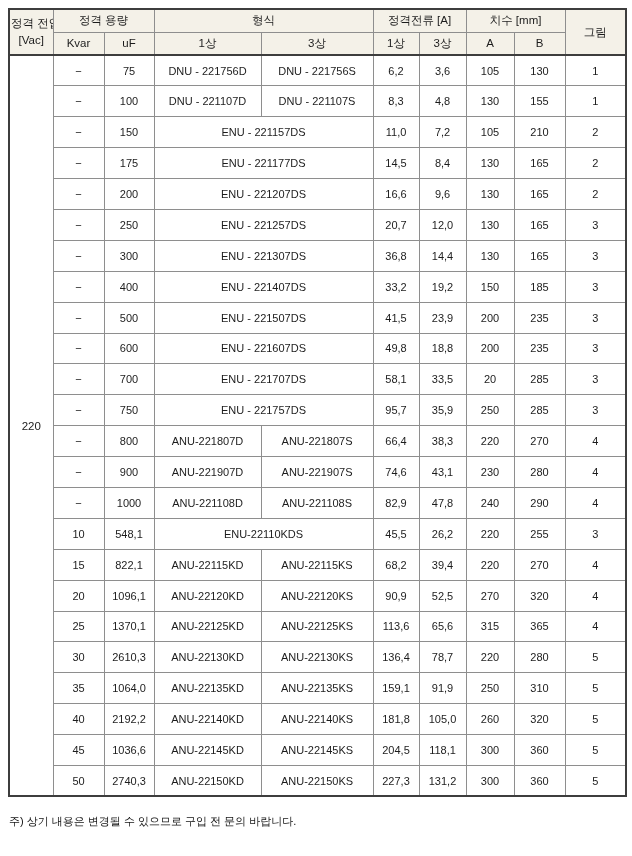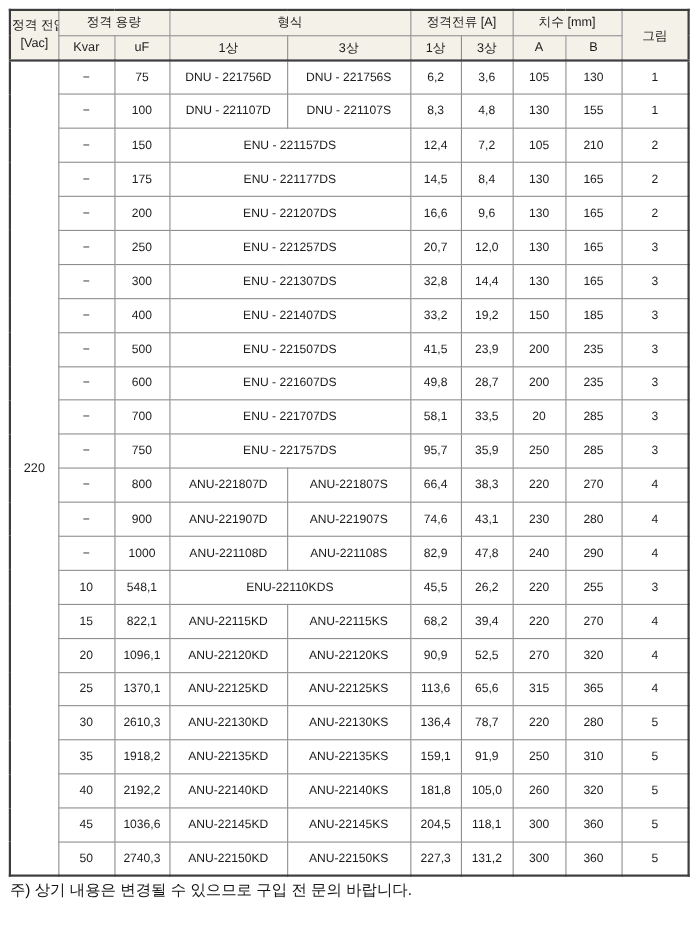--- a/index.html
+++ b/index.html
@@ -39,22 +39,22 @@
   thead { border-bottom: 2px solid #3d3d3d; }
   tbody td {
     background: #ffffff;
     font-size: 11px;
     height: 30.9px;
   }
   td.voltage-cell { font-size: 11.5px; }
   td.model-cell { letter-spacing: 0; }
   .vac-head div { line-height: 1.5; }
   .footnote {
-    margin: 4px 0 0 1px;
-    font-size: 14px;
+    margin: 17px 0 0 1px;
+    font-size: 11px;
     color: #141414;
   }
 </style>
 </head>
 <body>
 
 <div class="page">
 
   <table class="spec">
     <colgroup>
@@ -113,21 +113,21 @@
           <td>8,3</td>
           <td>4,8</td>
           <td>130</td>
           <td>155</td>
           <td>1</td>
         </tr>
         <tr>
           <td>−</td>
           <td>150</td>
           <td colspan="2" class="model-cell">ENU - 221157DS</td>
-          <td>12,4</td>
+          <td>11,0</td>
           <td>7,2</td>
           <td>105</td>
           <td>210</td>
           <td>2</td>
         </tr>
         <tr>
           <td>−</td>
           <td>175</td>
           <td colspan="2" class="model-cell">ENU - 221177DS</td>
           <td>14,5</td>
@@ -153,21 +153,21 @@
           <td>20,7</td>
           <td>12,0</td>
           <td>130</td>
           <td>165</td>
           <td>3</td>
         </tr>
         <tr>
           <td>−</td>
           <td>300</td>
           <td colspan="2" class="model-cell">ENU - 221307DS</td>
-          <td>32,8</td>
+          <td>36,8</td>
           <td>14,4</td>
           <td>130</td>
           <td>165</td>
           <td>3</td>
         </tr>
         <tr>
           <td>−</td>
           <td>400</td>
           <td colspan="2" class="model-cell">ENU - 221407DS</td>
           <td>33,2</td>
@@ -184,21 +184,21 @@
           <td>23,9</td>
           <td>200</td>
           <td>235</td>
           <td>3</td>
         </tr>
         <tr>
           <td>−</td>
           <td>600</td>
           <td colspan="2" class="model-cell">ENU - 221607DS</td>
           <td>49,8</td>
-          <td>28,7</td>
+          <td>18,8</td>
           <td>200</td>
           <td>235</td>
           <td>3</td>
         </tr>
         <tr>
           <td>−</td>
           <td>700</td>
           <td colspan="2" class="model-cell">ENU - 221707DS</td>
           <td>58,1</td>
           <td>33,5</td>
@@ -298,21 +298,21 @@
           <td class="model-cell">ANU-22130KD</td>
           <td class="model-cell">ANU-22130KS</td>
           <td>136,4</td>
           <td>78,7</td>
           <td>220</td>
           <td>280</td>
           <td>5</td>
         </tr>
         <tr>
           <td>35</td>
-          <td>1918,2</td>
+          <td>1064,0</td>
           <td class="model-cell">ANU-22135KD</td>
           <td class="model-cell">ANU-22135KS</td>
           <td>159,1</td>
           <td>91,9</td>
           <td>250</td>
           <td>310</td>
           <td>5</td>
         </tr>
         <tr>
           <td>40</td>

